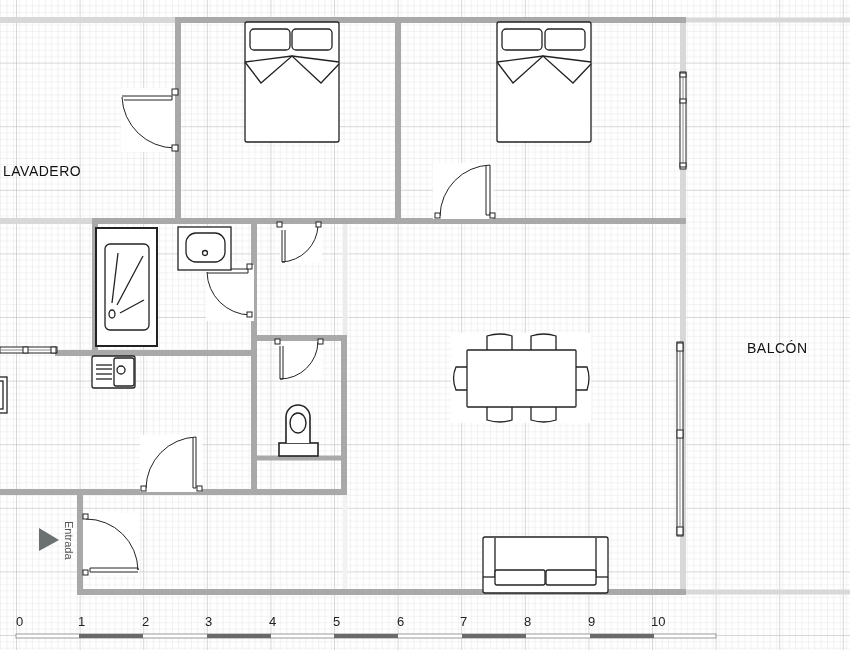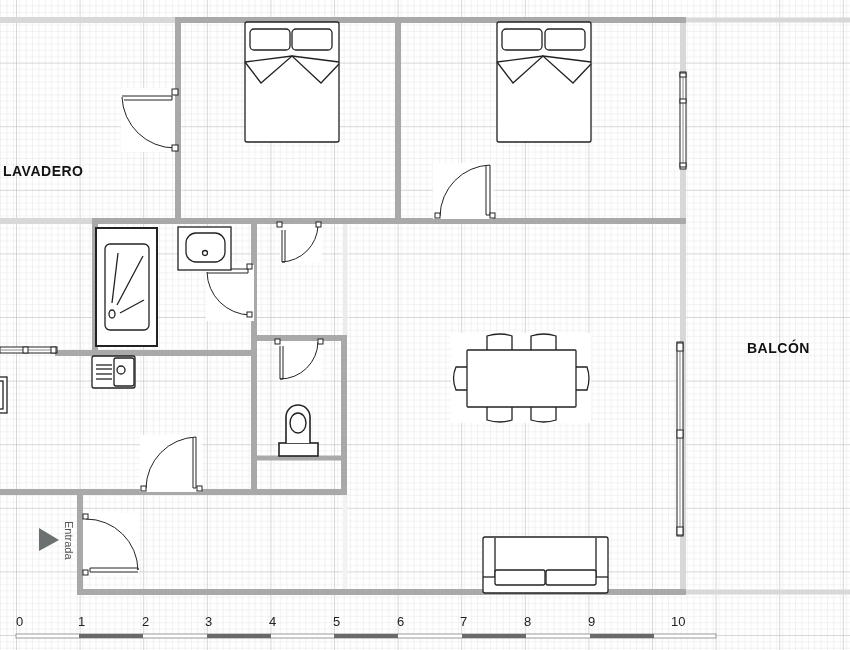--- a/index.html
+++ b/index.html
@@ -1,19 +1,19 @@
 <!DOCTYPE html>
 <html><head>
 <meta charset="utf-8">
 <style>
   html, body { margin:0; padding:0; }
   body { width:850px; height:650px; overflow:hidden; background:#ffffff; position:relative;
          font-family:"Liberation Sans", sans-serif; }
   #plan { position:absolute; left:0; top:0; width:850px; height:650px; }
-  .label { position:absolute; font-weight:bold; font-size:14px; color:#111; letter-spacing:0.5px; }
+  .label { position:absolute; font-weight:normal; font-size:14px; color:#111; letter-spacing:0.5px; }
   .ruler-num { position:absolute; font-size:13px; color:#222; top:614px; }
   .entrada { position:absolute; font-size:11px; color:#555; transform:rotate(90deg); transform-origin:left top; }
 </style>
 </head>
 <body>
 
 <svg id="plan" xmlns="http://www.w3.org/2000/svg" width="850" height="650" viewBox="0 0 850 650">
   <defs>
     <pattern id="minor" width="6.36" height="6.36" patternUnits="userSpaceOnUse" x="16" y="0">
       <path d="M6.36 0 L0 0 0 6.36" fill="none" stroke="#e4e4e4" stroke-width="1"></path>
@@ -233,13 +233,13 @@
 <div class="ruler-num" style="left:16px;">0</div>
 <div class="ruler-num" style="left:78px;">1</div>
 <div class="ruler-num" style="left:142px;">2</div>
 <div class="ruler-num" style="left:205px;">3</div>
 <div class="ruler-num" style="left:269px;">4</div>
 <div class="ruler-num" style="left:333px;">5</div>
 <div class="ruler-num" style="left:397px;">6</div>
 <div class="ruler-num" style="left:460px;">7</div>
 <div class="ruler-num" style="left:524px;">8</div>
 <div class="ruler-num" style="left:588px;">9</div>
-<div class="ruler-num" style="left:651px;margin-left:20px;">10</div>
+<div class="ruler-num" style="left:651px;">10</div>
 
 </body></html>

